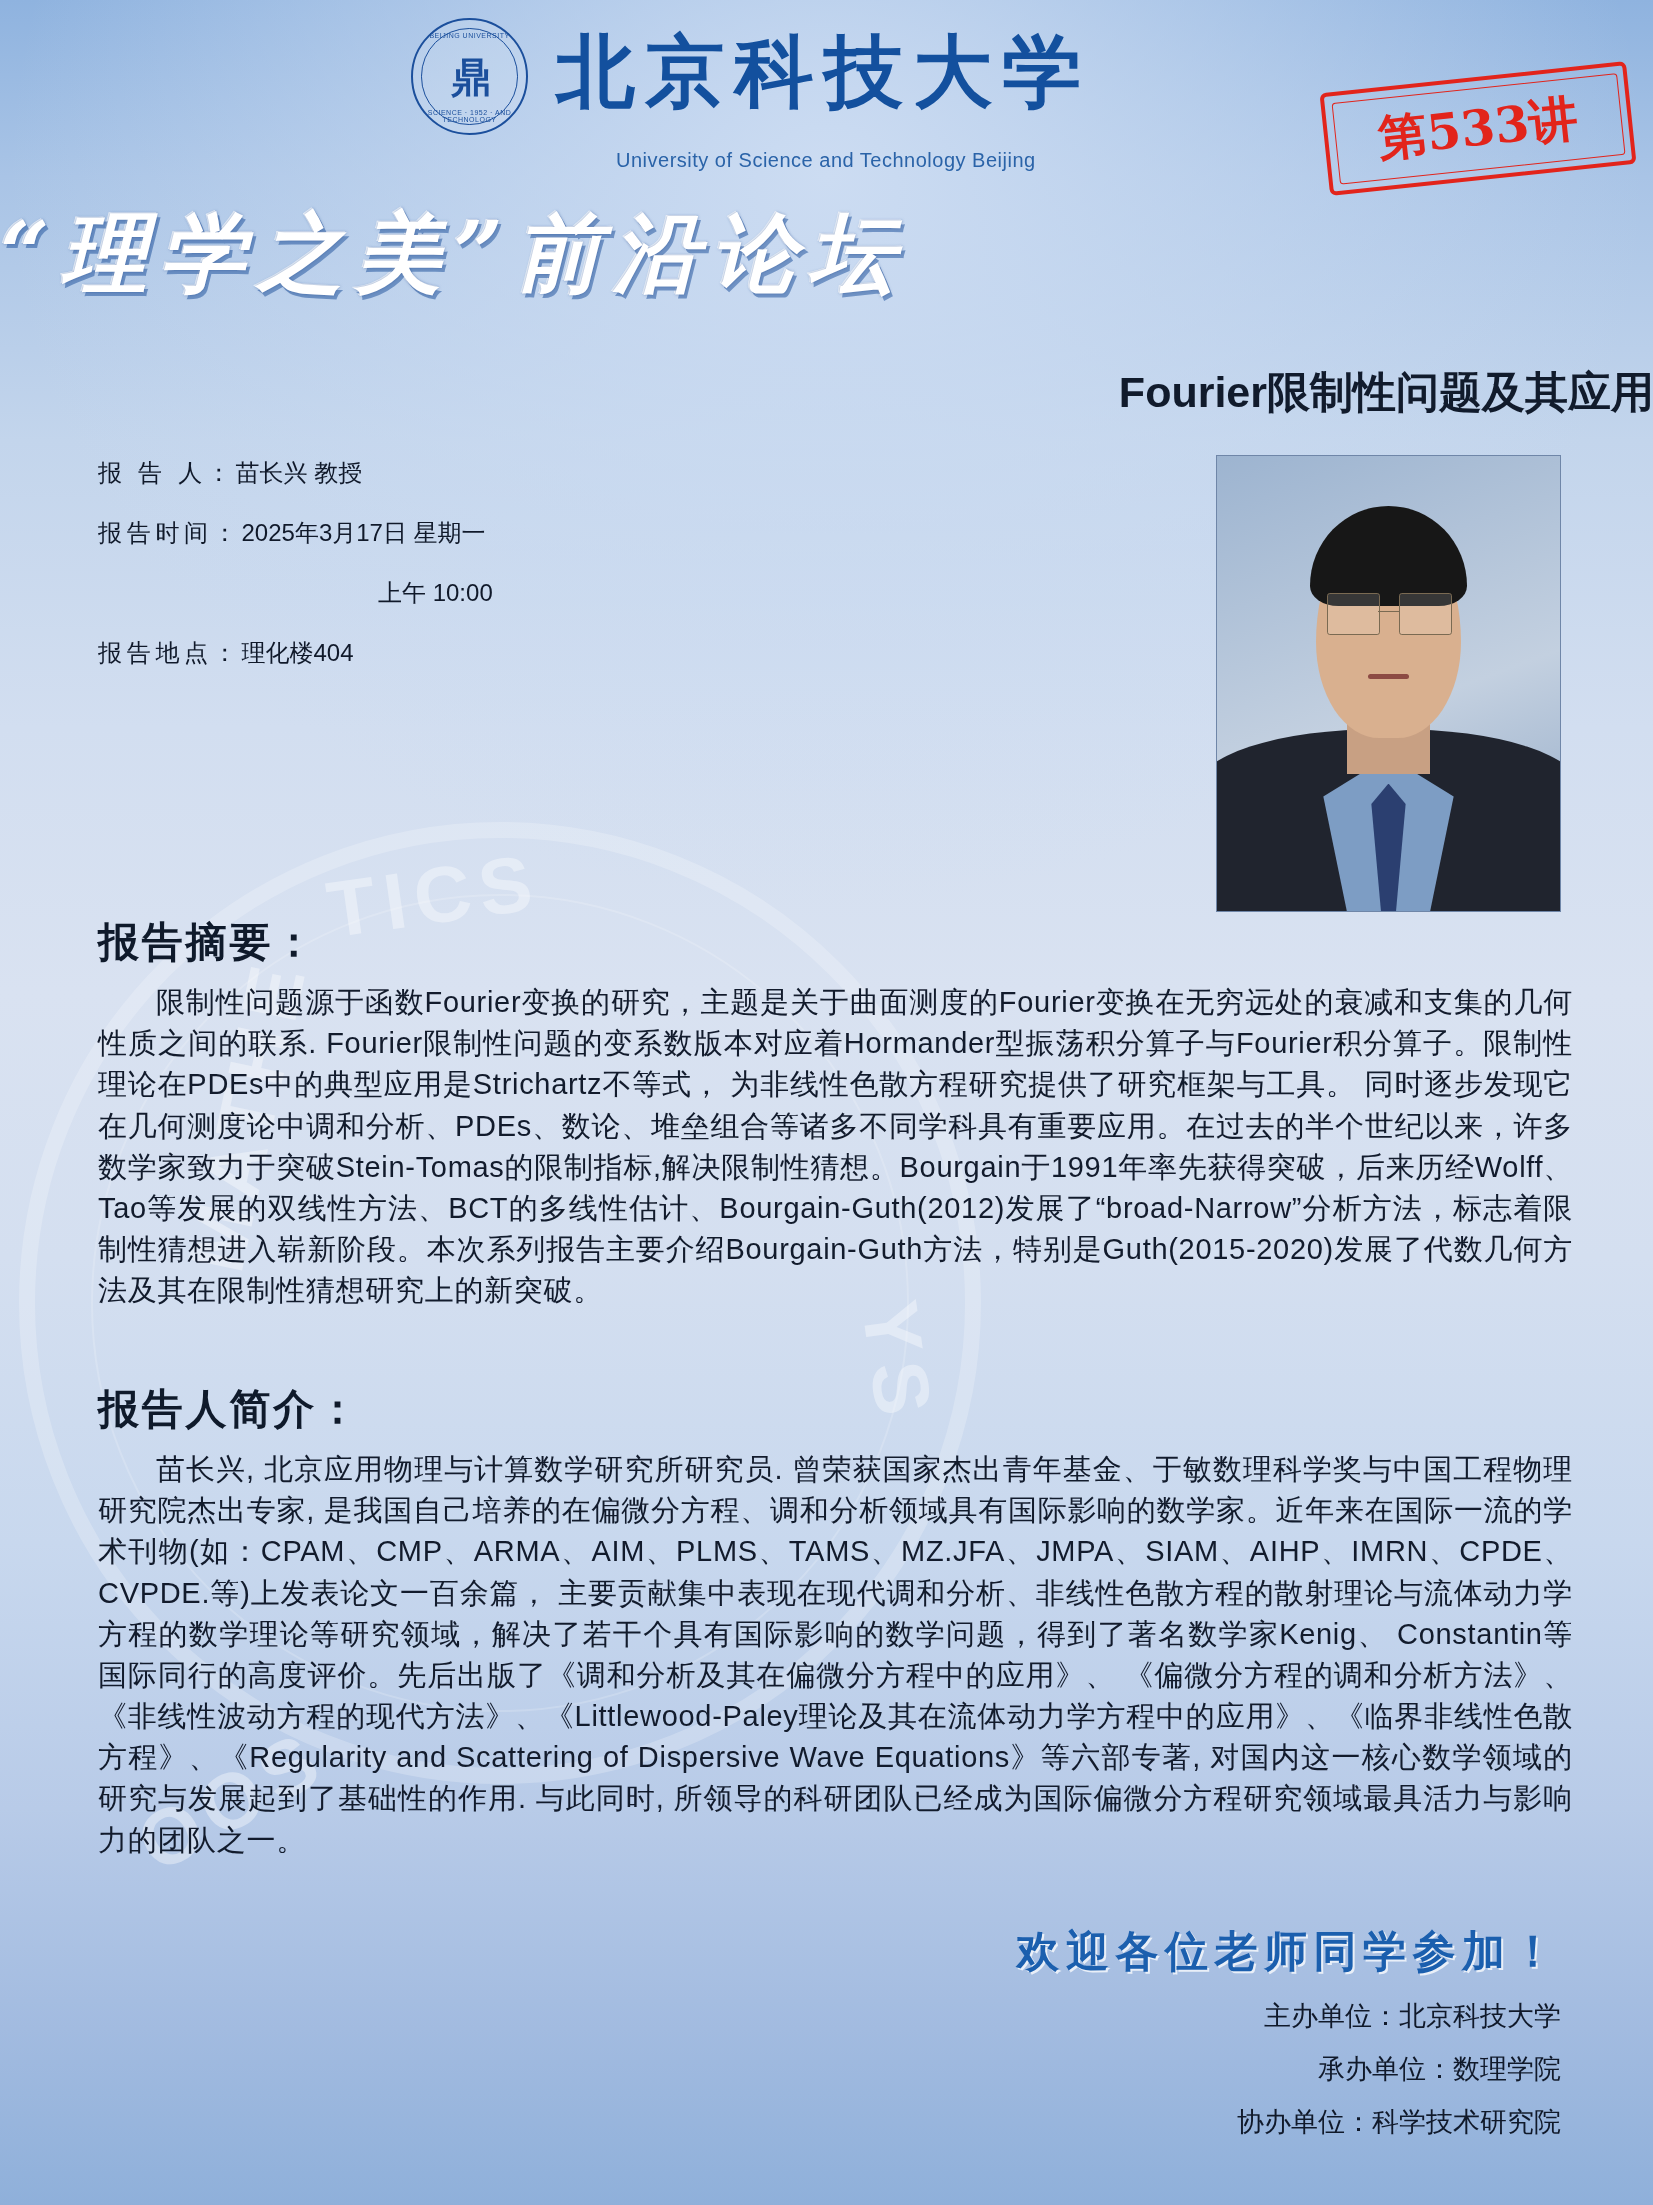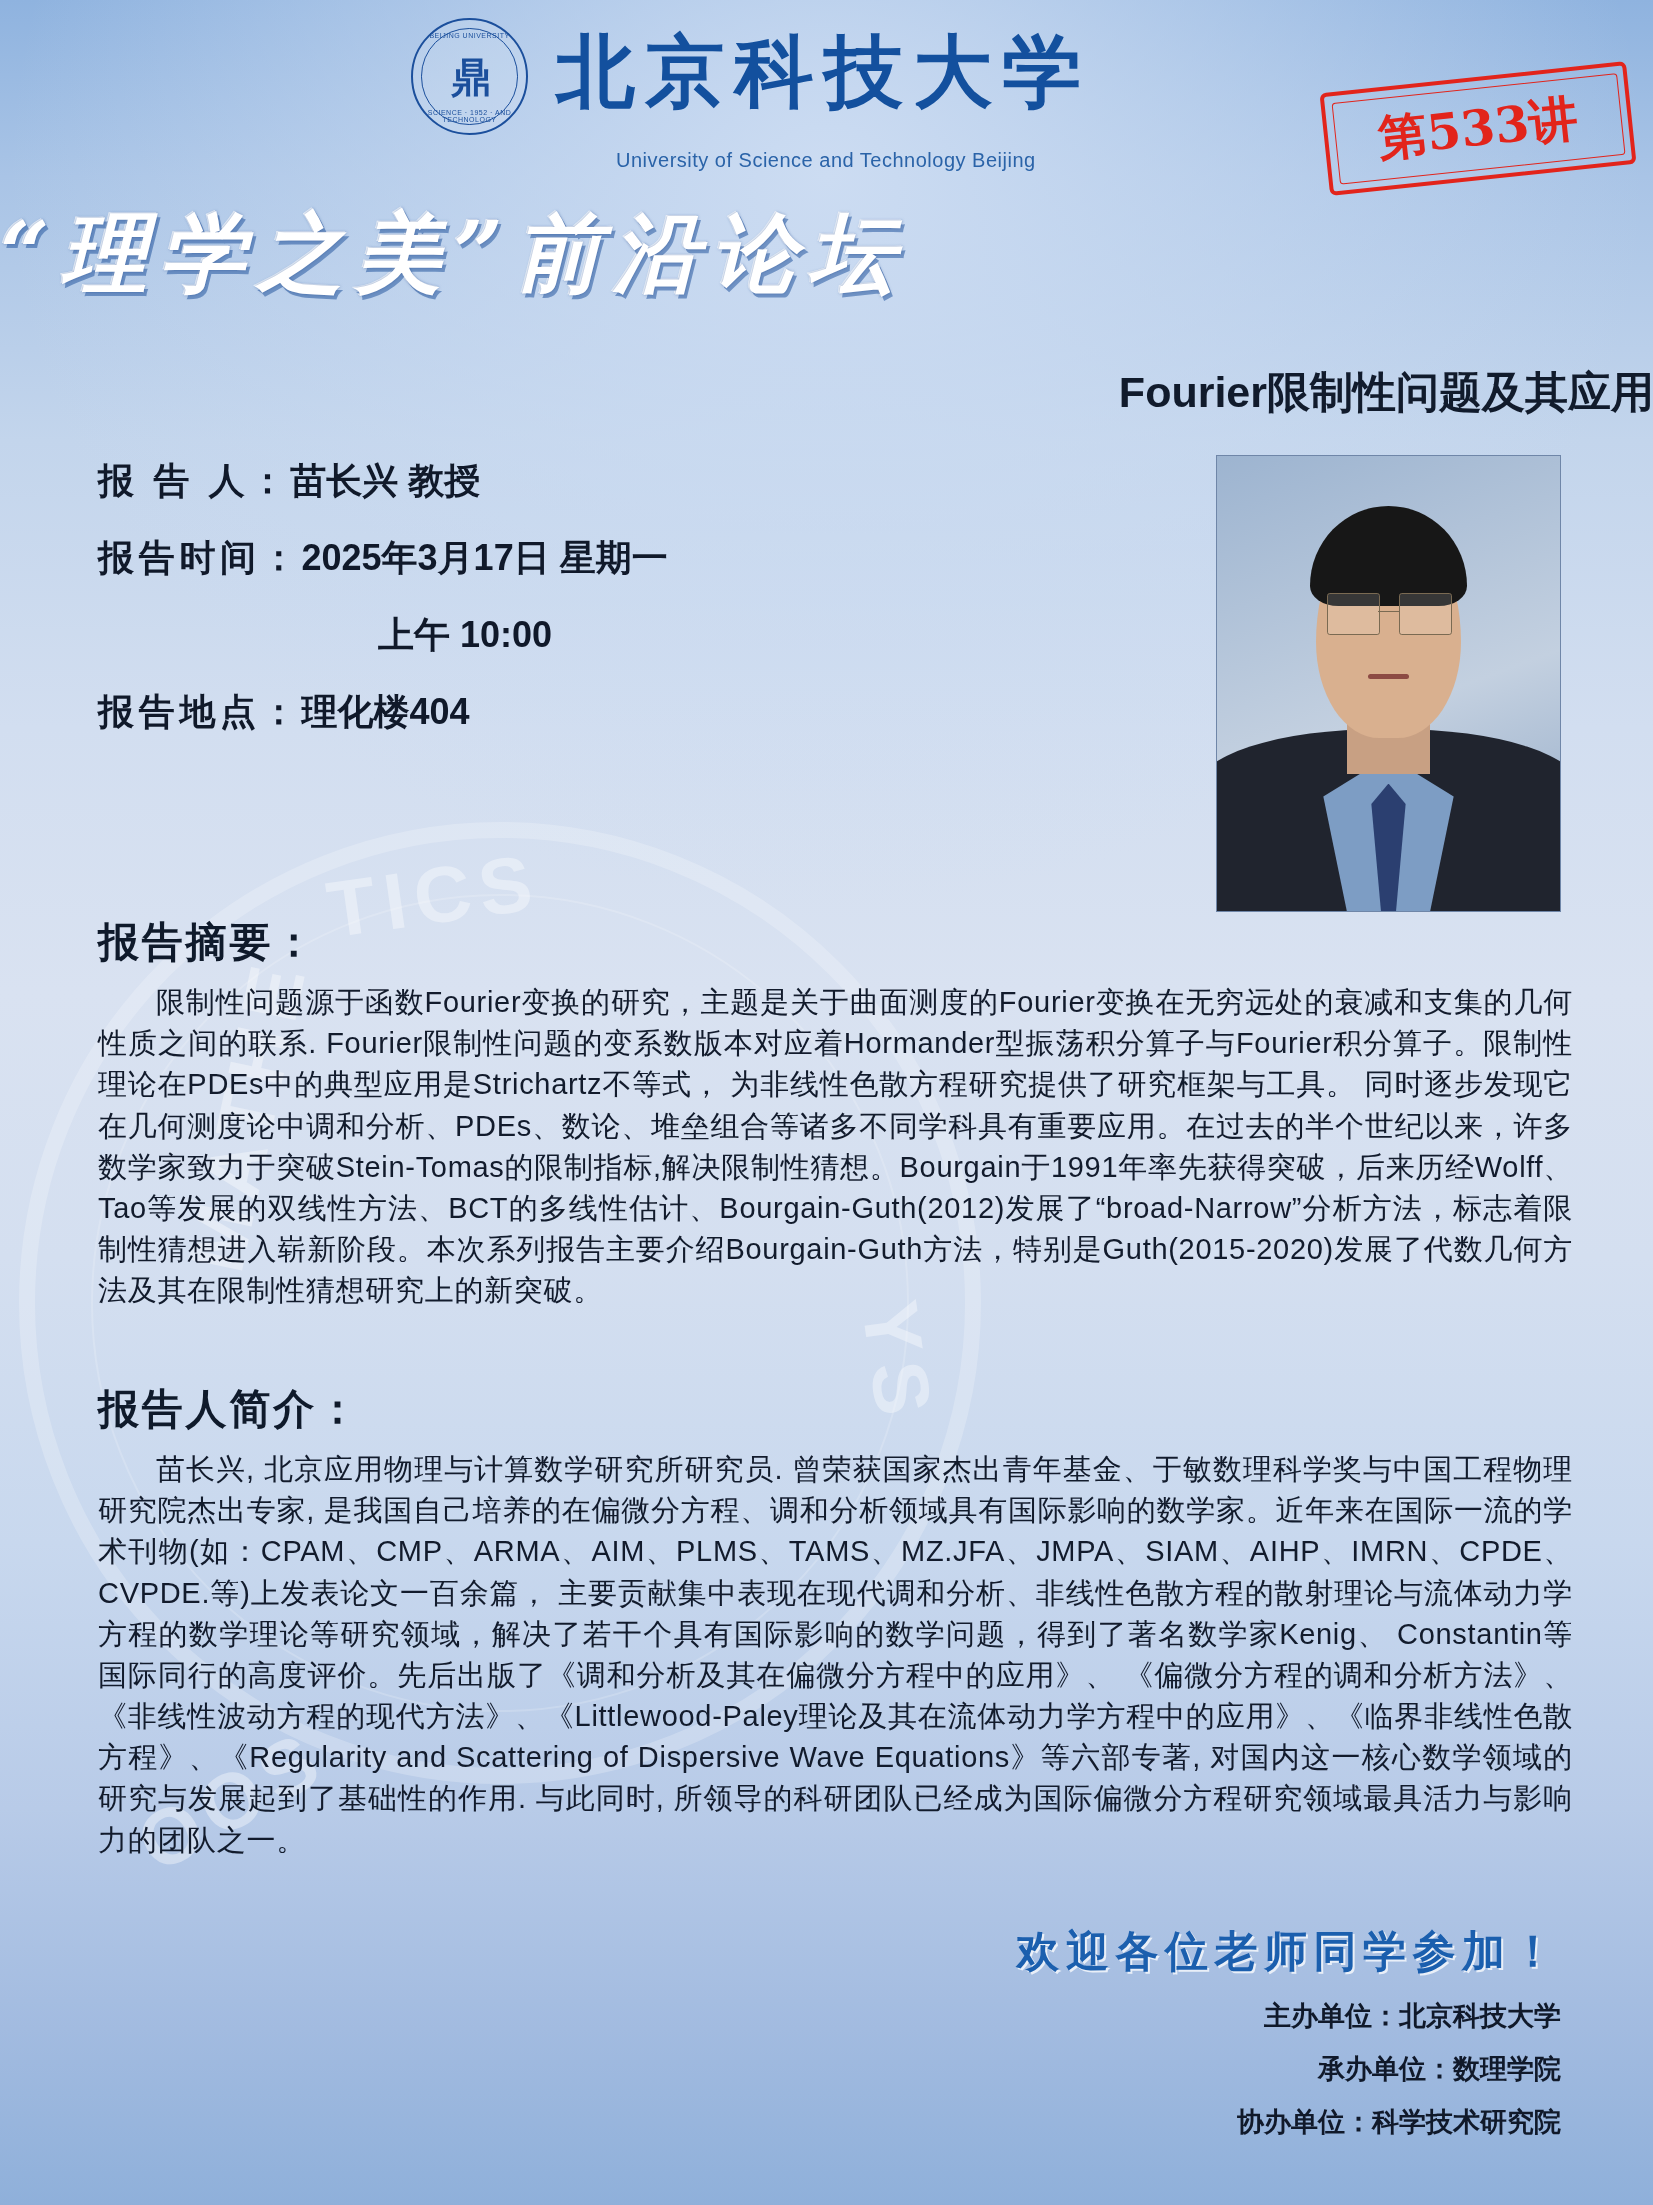--- a/index.html
+++ b/index.html
@@ -172,22 +172,22 @@
   }
 
   
   .info {
     position: absolute;
     left: 98px;
     top: 457px;
     width: 1074px;
   }
   .info-row {
-    font-size: 36px;
-    font-weight: bold;
+    font-size: 24px;
+    font-weight: normal;
     color: #10192a;
     margin-bottom: 28px;
     white-space: nowrap;
   }
   .info-label { letter-spacing: 4.7px; }
   .info-row.indent { padding-left: 280px; }
 
   .portrait {
     position: absolute;
     right: 93px;
@@ -319,21 +319,21 @@
     text-align: center;
   }
   .org-list {
     position: absolute;
     right: 93px;
     top: 1998px;
     text-align: right;
   }
   .org-row {
     font-size: 27px;
-    font-weight: bold;
+    font-weight: normal;
     color: #10192a;
     margin-bottom: 17px;
     white-space: nowrap;
   }
 </style>
 </head>
 <body>
 
 <div class="poster">
 

